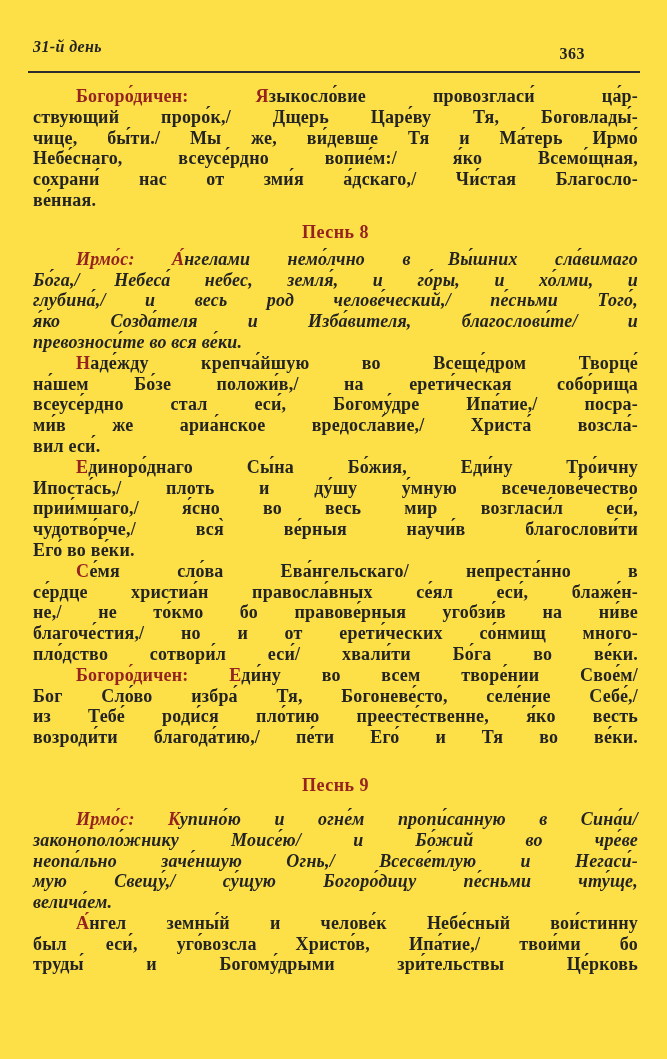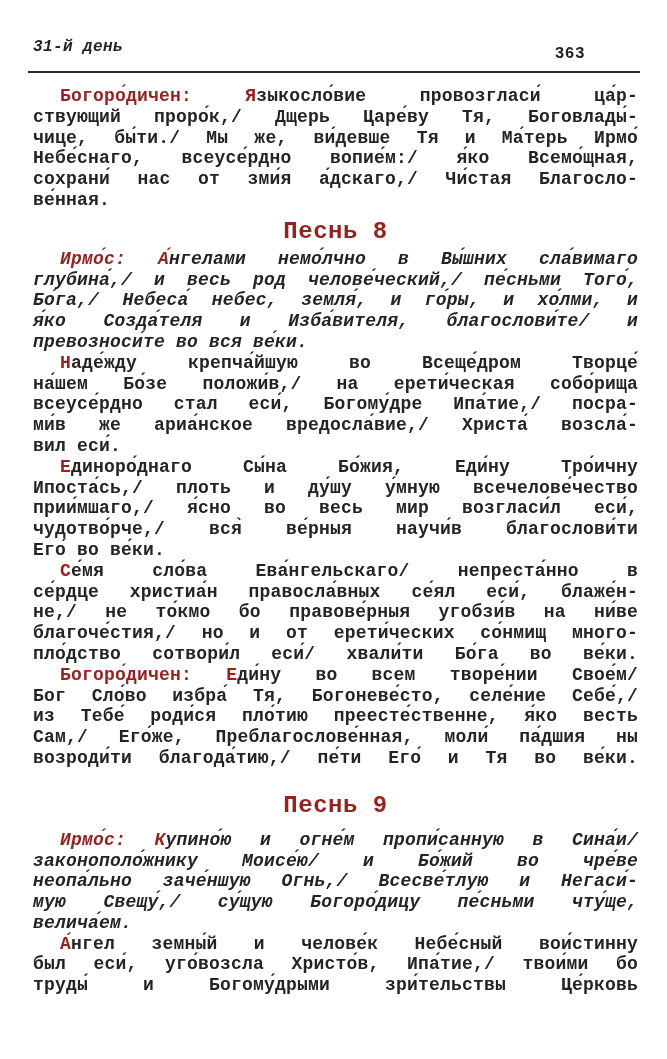--- a/index.html
+++ b/index.html
@@ -39,55 +39,55 @@
   }
   .paragraph{margin:0;}
   .paragraph.italic{font-style:italic;}
   .line{
     text-align:justify;
     text-align-last:justify;
     white-space:normal;
   }
   .line.first{padding-left:27px;}
   .line.free{text-align-last:left;}
-  .rubric{color:var(--accent);}
+  .rubric{color:var(--accent);margin-left:16px;}
   .song-heading{
     text-align:center;
     color:var(--accent);
     font-weight:bold;
-    font-size:24px;
+    font-size:18px;
     line-height:26px;
     margin:8px 0 4px 0;
     letter-spacing:.5px;
   }
   .song-heading.big-gap{margin-top:24px;margin-bottom:11px;}
 </style>
 </head>
 <body>
 
-<div class="page" style="background: #ffffff; color: rgb(36, 36, 36); font-family: Liberation Mono, monospace;">
+<div class="page" style="background: #fde047; color: rgb(36, 36, 36);">
   <div class="running-head">
     <span class="head-left">31-й день</span>
     <span class="head-right">363</span>
   </div>
   <div class="head-rule"></div>
   <div class="content">
       <div class="paragraph">
         <div class="line first"><span class="rubric">Богоро́дичен: Я</span><span>зыкосло́вие провозгласи́ ца́р-</span></div>
         <div class="line"><span>ствующий проро́к,/ Дщерь Царе́ву Тя, Боговлады́-</span></div>
         <div class="line"><span>чице, бы́ти./ Мы же, ви́девше Тя и Ма́терь Ирмо́</span></div>
         <div class="line"><span>Небе́снаго, всеусе́рдно вопие́м:/ я́ко Всемо́щная,</span></div>
         <div class="line"><span>сохрани́ нас от зми́я а́дскаго,/ Чи́стая Благосло-</span></div>
         <div class="line free"><span>ве́нная.</span></div>
       </div>
       <div class="song-heading">Песнь 8</div>
       <div class="paragraph italic">
         <div class="line first"><span class="rubric">Ирмо́с: А́</span><span>нгелами немо́лчно в Вы́шних сла́вимаго</span></div>
+        <div class="line"><span>Бо́га,/ Небеса́ небес, земля́, и го́ры, и хо́лми, и</span></div>
         <div class="line"><span>глубина́,/ и весь род челове́ческий,/ пе́сньми Того́,</span></div>
-        <div class="line"><span>Бо́га,/ Небеса́ небес, земля́, и го́ры, и хо́лми, и</span></div>
         <div class="line"><span>я́ко Созда́теля и Изба́вителя, благослови́те/ и</span></div>
         <div class="line free"><span>превозноси́те во вся ве́ки.</span></div>
       </div>
       <div class="paragraph">
         <div class="line first"><span class="rubric">Н</span><span>аде́жду крепча́йшую во Всеще́дром Творце́</span></div>
         <div class="line"><span>на́шем Бо́зе положи́в,/ на ерети́ческая собо́рища</span></div>
         <div class="line"><span>всеусе́рдно стал еси́, Богому́дре Ипа́тие,/ посра-</span></div>
         <div class="line"><span>ми́в же ариа́нское вредосла́вие,/ Христа́ возсла́-</span></div>
         <div class="line free"><span>вил еси́.</span></div>
       </div>
@@ -102,21 +102,20 @@
         <div class="line first"><span class="rubric">С</span><span>е́мя сло́ва Ева́нгельскаго/ непреста́нно в</span></div>
         <div class="line"><span>се́рдце христиа́н правосла́вных се́ял еси́, блаже́н-</span></div>
         <div class="line"><span>не,/ не то́кмо бо правове́рныя угобзи́в на ни́ве</span></div>
         <div class="line"><span>благоче́стия,/ но и от ерети́ческих со́нмищ много-</span></div>
         <div class="line"><span>пло́дство сотвори́л еси́/ хвали́ти Бо́га во ве́ки.</span></div>
       </div>
       <div class="paragraph">
         <div class="line first"><span class="rubric">Богоро́дичен: Е</span><span>ди́ну во всем творе́нии Свое́м/</span></div>
         <div class="line"><span>Бог Сло́во избра́ Тя, Богоневе́сто, селе́ние Себе́,/</span></div>
         <div class="line"><span>из Тебе́ роди́ся пло́тию преесте́ственне, я́ко весть</span></div>
-        <div class="line"><span>Сам,/ Его́же, Преблагослове́нная, моли́ па́дшия ны</span></div>
         <div class="line"><span>возроди́ти благода́тию,/ пе́ти Его́ и Тя во ве́ки.</span></div>
       </div>
       <div class="song-heading big-gap">Песнь 9</div>
       <div class="paragraph italic">
         <div class="line first"><span class="rubric">Ирмо́с: К</span><span>упино́ю и огне́м пропи́санную в Сина́и/</span></div>
         <div class="line"><span>законополо́жнику Моисе́ю/ и Бо́жий во чре́ве</span></div>
         <div class="line"><span>неопа́льно заче́ншую Огнь,/ Всесве́тлую и Негаси́-</span></div>
         <div class="line"><span>мую Свещу́,/ су́щую Богоро́дицу пе́сньми чту́ще,</span></div>
         <div class="line free"><span>велича́ем.</span></div>
       </div>

